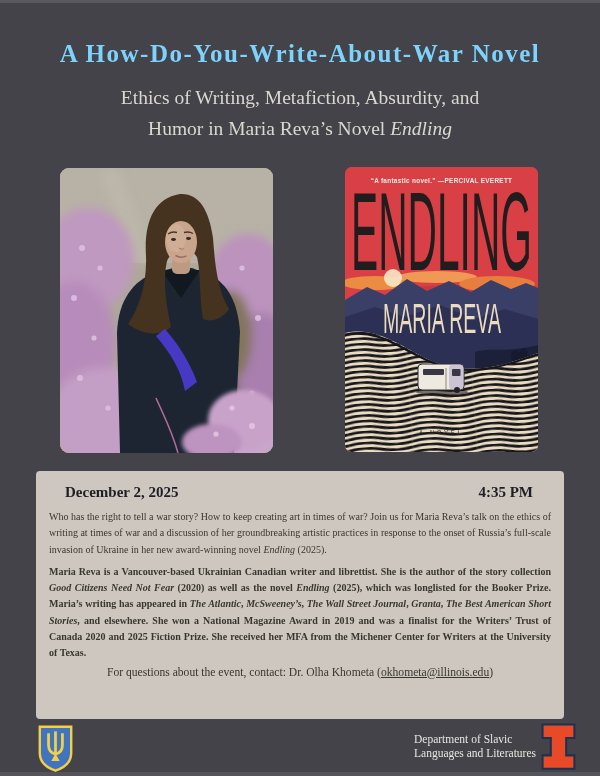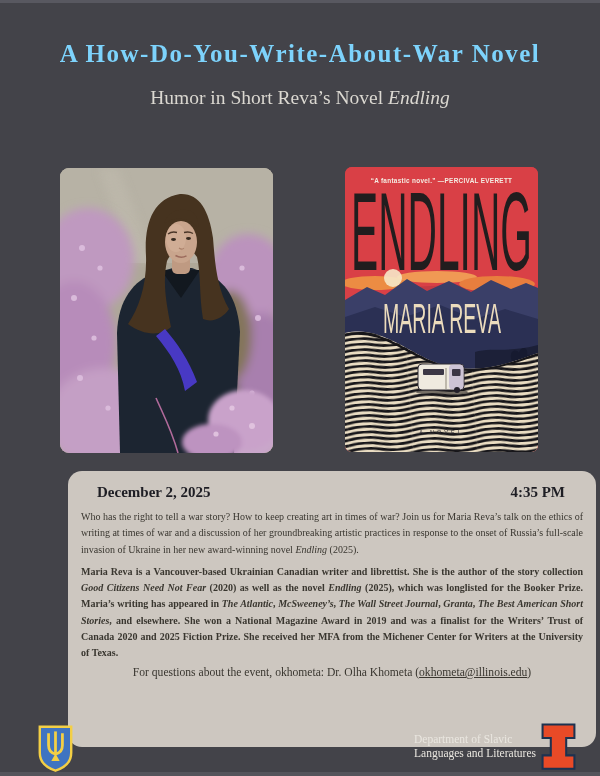--- a/index.html
+++ b/index.html
@@ -27,23 +27,23 @@
     position:absolute;left:60px;top:168px;width:213px;height:285px;
     border-radius:9px;overflow:hidden;background:#aea898;
   }
   .cover{
     position:absolute;left:345px;top:167px;width:193px;height:285px;
     border-radius:7px;overflow:hidden;background:#d94046;
   }
   .photo svg,.cover svg{display:block;width:100%;height:100%;}
 
   .infobox{
-    position:absolute;left:36px;top:471px;width:528px;height:276px;
-    background:#cdc7c0;border-radius:14px;box-sizing:border-box;
-    padding:13px 13px 8px 13px;overflow:hidden;margin-left:32px;
+    position:absolute;left:36px;top:471px;width:528px;height:248px;
+    background:#cdc7c0;border-radius:4px;box-sizing:border-box;
+    padding:13px 13px 8px 13px;overflow:hidden;
   }
   .event-row{
     display:flex;justify-content:space-between;align-items:baseline;
     padding:0 18px 0 16px;color:#1e1e24;font-weight:bold;font-size:15px;
   }
   .body-text{
     margin-top:8px;color:#39362f;font-size:10px;line-height:16.3px;
     text-align:justify;
   }
   .body-text p{margin:0 0 6px 0;}
@@ -61,21 +61,22 @@
 </style>
 </head>
 <body>
 
 <div class="poster">
   <div class="edge top"></div>
   <div class="edge bottom"></div>
 
   <div class="title">A How-Do-You-Write-About-War Novel</div>
   <div class="subtitle">
-    <div><span>Humor in Short Reva’s Novel </span><span class="seg-i">Endling</span></div>
+    <div><span>Ethics of Writing, Metafiction, Absurdity, and</span></div>
+    <div><span>Humor in Maria Reva’s Novel </span><span class="seg-i">Endling</span></div>
   </div>
 
   <div class="photo">
     <svg viewBox="0 0 213 285">
       <defs>
         <filter id="soft" x="-40%" y="-40%" width="180%" height="180%">
             <feGaussianBlur stdDeviation="5"></feGaussianBlur>
           </filter>
         <filter id="soft2" x="-40%" y="-40%" width="180%" height="180%">
             <feGaussianBlur stdDeviation="2.2"></feGaussianBlur>
@@ -184,21 +185,21 @@
 
   <div class="infobox">
     <div class="event-row">
       <span>December 2, 2025</span>
       <span>4:35 PM</span>
     </div>
     <div class="body-text">
       <p><span>Who has the right to tell a war story? How to keep creating art in times of war? Join us for Maria Reva’s talk on the ethics of writing at times of war and a discussion of her groundbreaking artistic practices in response to the onset of Russia’s full-scale invasion of Ukraine in her new award-winning novel </span><span class="seg-i">Endling</span><span> (2025).</span></p>
       <p><span>Maria Reva is a Vancouver-based Ukrainian Canadian writer and librettist. She is the author of the story collection </span><span class="seg-i">Good Citizens Need Not Fear</span><span> (2020) as well as the novel </span><span class="seg-i">Endling</span><span> (2025), which was longlisted for the Booker Prize. Maria’s writing has appeared in </span><span class="seg-i">The Atlantic</span><span>, </span><span class="seg-i">McSweeney’s</span><span>, </span><span class="seg-i">The Wall Street Journal</span><span>, </span><span class="seg-i">Granta</span><span>, </span><span class="seg-i">The Best American Short Stories</span><span>, and elsewhere. She won a National Magazine Award in 2019 and was a finalist for the Writers’ Trust of Canada 2020 and 2025 Fiction Prize. She received her MFA from the Michener Center for Writers at the University of Texas.</span></p>
     </div>
-    <div class="contact-line"><span>For questions about the event, okhometa: Dr. Olha Khometa (</span><span class="seg-u">okhometa@illinois.edu</span><span>)</span></div>
+    <div class="contact-line"><span>For questions about the event, contact: Dr. Olha Khometa (</span><span class="seg-u">okhometa@illinois.edu</span><span>)</span></div>
   </div>
 
   <div class="trident">
     <svg viewBox="0 0 40 52">
       <path d="M3,3 h34 v28 c0,11 -8,16.5 -17,19.5 C11,47.5 3,42 3,31 Z" fill="#3f74c1" stroke="#f3cf45" stroke-width="2.6"></path>
       <g stroke="#f3cf45" stroke-width="3" fill="none">
         <path d="M12.5,10 v13 c0,5.5 3,8.5 7.5,9.5 c4.5,-1 7.5,-4 7.5,-9.5 v-13"></path>
         <line x1="20" y1="8" x2="20" y2="33.5"></line>
       </g>
       <path d="M20,32 l-4.5,8 h9 Z" fill="#f3cf45"></path>

